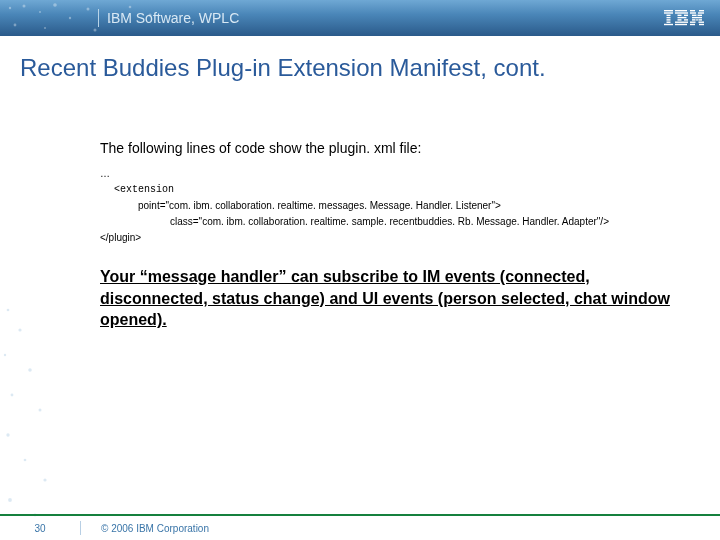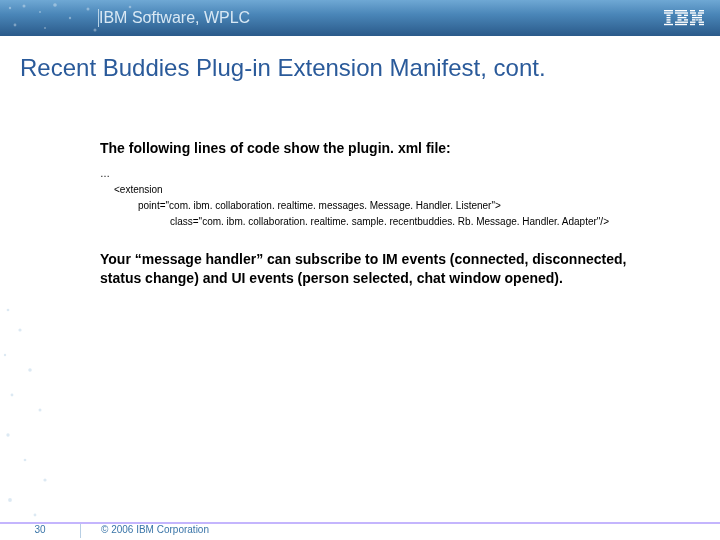--- a/index.html
+++ b/index.html
@@ -19,21 +19,22 @@
     align-items: center;
   }
   .header-divider {
     width: 1px;
     height: 18px;
     background: #b8d4e8;
     margin-left: 98px;
   }
   .header-label {
     color: #d8e8f4;
-    font-size: 16px;
+    font-size: 14px;
+    margin-left: 8px;
     font-weight: normal;
   }
   .ibm-logo {
     position: absolute;
     right: 16px;
     top: 10px;
   }
   .ibm-logo svg { display: block; }
   .header-dots {
     position: absolute;
@@ -49,51 +50,52 @@
     font-size: 24px;
     font-weight: normal;
     margin: 18px 0 0 20px;
   }
   .content {
     margin: 58px 0 0 100px;
     width: 570px;
   }
   .lead {
     font-size: 14px;
-    font-weight: bold;
+    font-weight: normal;
     color: #000;
     margin-bottom: 10px;
   }
   .code-block {
     font-size: 10px;
     line-height: 1.6;
     color: #000;
     font-family: Arial, Helvetica, sans-serif;
     margin-bottom: 20px;
   }
   .code-block .l0 { padding-left: 0; }
-  .code-block .l1 { padding-left: 14px; }
+  .code-block .l1 { padding-left: 14px; font-family: Liberation Mono, monospace; }
   .code-block .l2 { padding-left: 38px; }
   .code-block .l3 { padding-left: 30px; }
   .code-block .l4 { padding-left: 70px; }
   .explain {
-    font-size: 14px;
+    font-size: 16px;
     font-weight: bold;
     color: #000;
     line-height: 1.35;
+    text-decoration: underline;
   }
   .footer {
     position: absolute;
     bottom: 0;
     left: 0;
     right: 0;
-    height: 18px;
-    border-top: 2px solid #c4b5fd;
+    height: 26px;
+    border-top: 2px solid #15803d;
     display: flex;
-    align-items: flex-start;
+    align-items: center;
     font-size: 10px;
     color: #3a75a8;
   }
   .page-num {
     width: 80px;
     text-align: center;
   }
   .footer-divider {
     width: 1px;
     height: 14px;
@@ -179,20 +181,21 @@
 
 <h1 class="slide-title">Recent Buddies Plug-in Extension Manifest, cont.</h1>
 
 <div class="content">
   <p class="lead">The following lines of code show the plugin. xml file:</p>
   <div class="code-block">
     <div class="l0">…</div>
     <div class="l1">&lt;extension</div>
     <div class="l2">point="com. ibm. collaboration. realtime. messages. Message. Handler. Listener"&gt;</div>
     <div class="l4">class="com. ibm. collaboration. realtime. sample. recentbuddies. Rb. Message. Handler. Adapter"/&gt;</div>
+    <div class="l0">&lt;/plugin&gt;</div>
   </div>
   <p class="explain">Your “message handler” can subscribe to IM events (connected, disconnected, status change) and UI events (person selected, chat window opened).</p>
 </div>
 
 <svg class="side-dots">
   <g fill="#8fb8d8">
     <circle cx="8" cy="10" r="1.3"></circle>
       <circle cx="20" cy="30" r="1.6"></circle>
       <circle cx="5" cy="55" r="1.2"></circle>
     <circle cx="30" cy="70" r="1.8"></circle>

